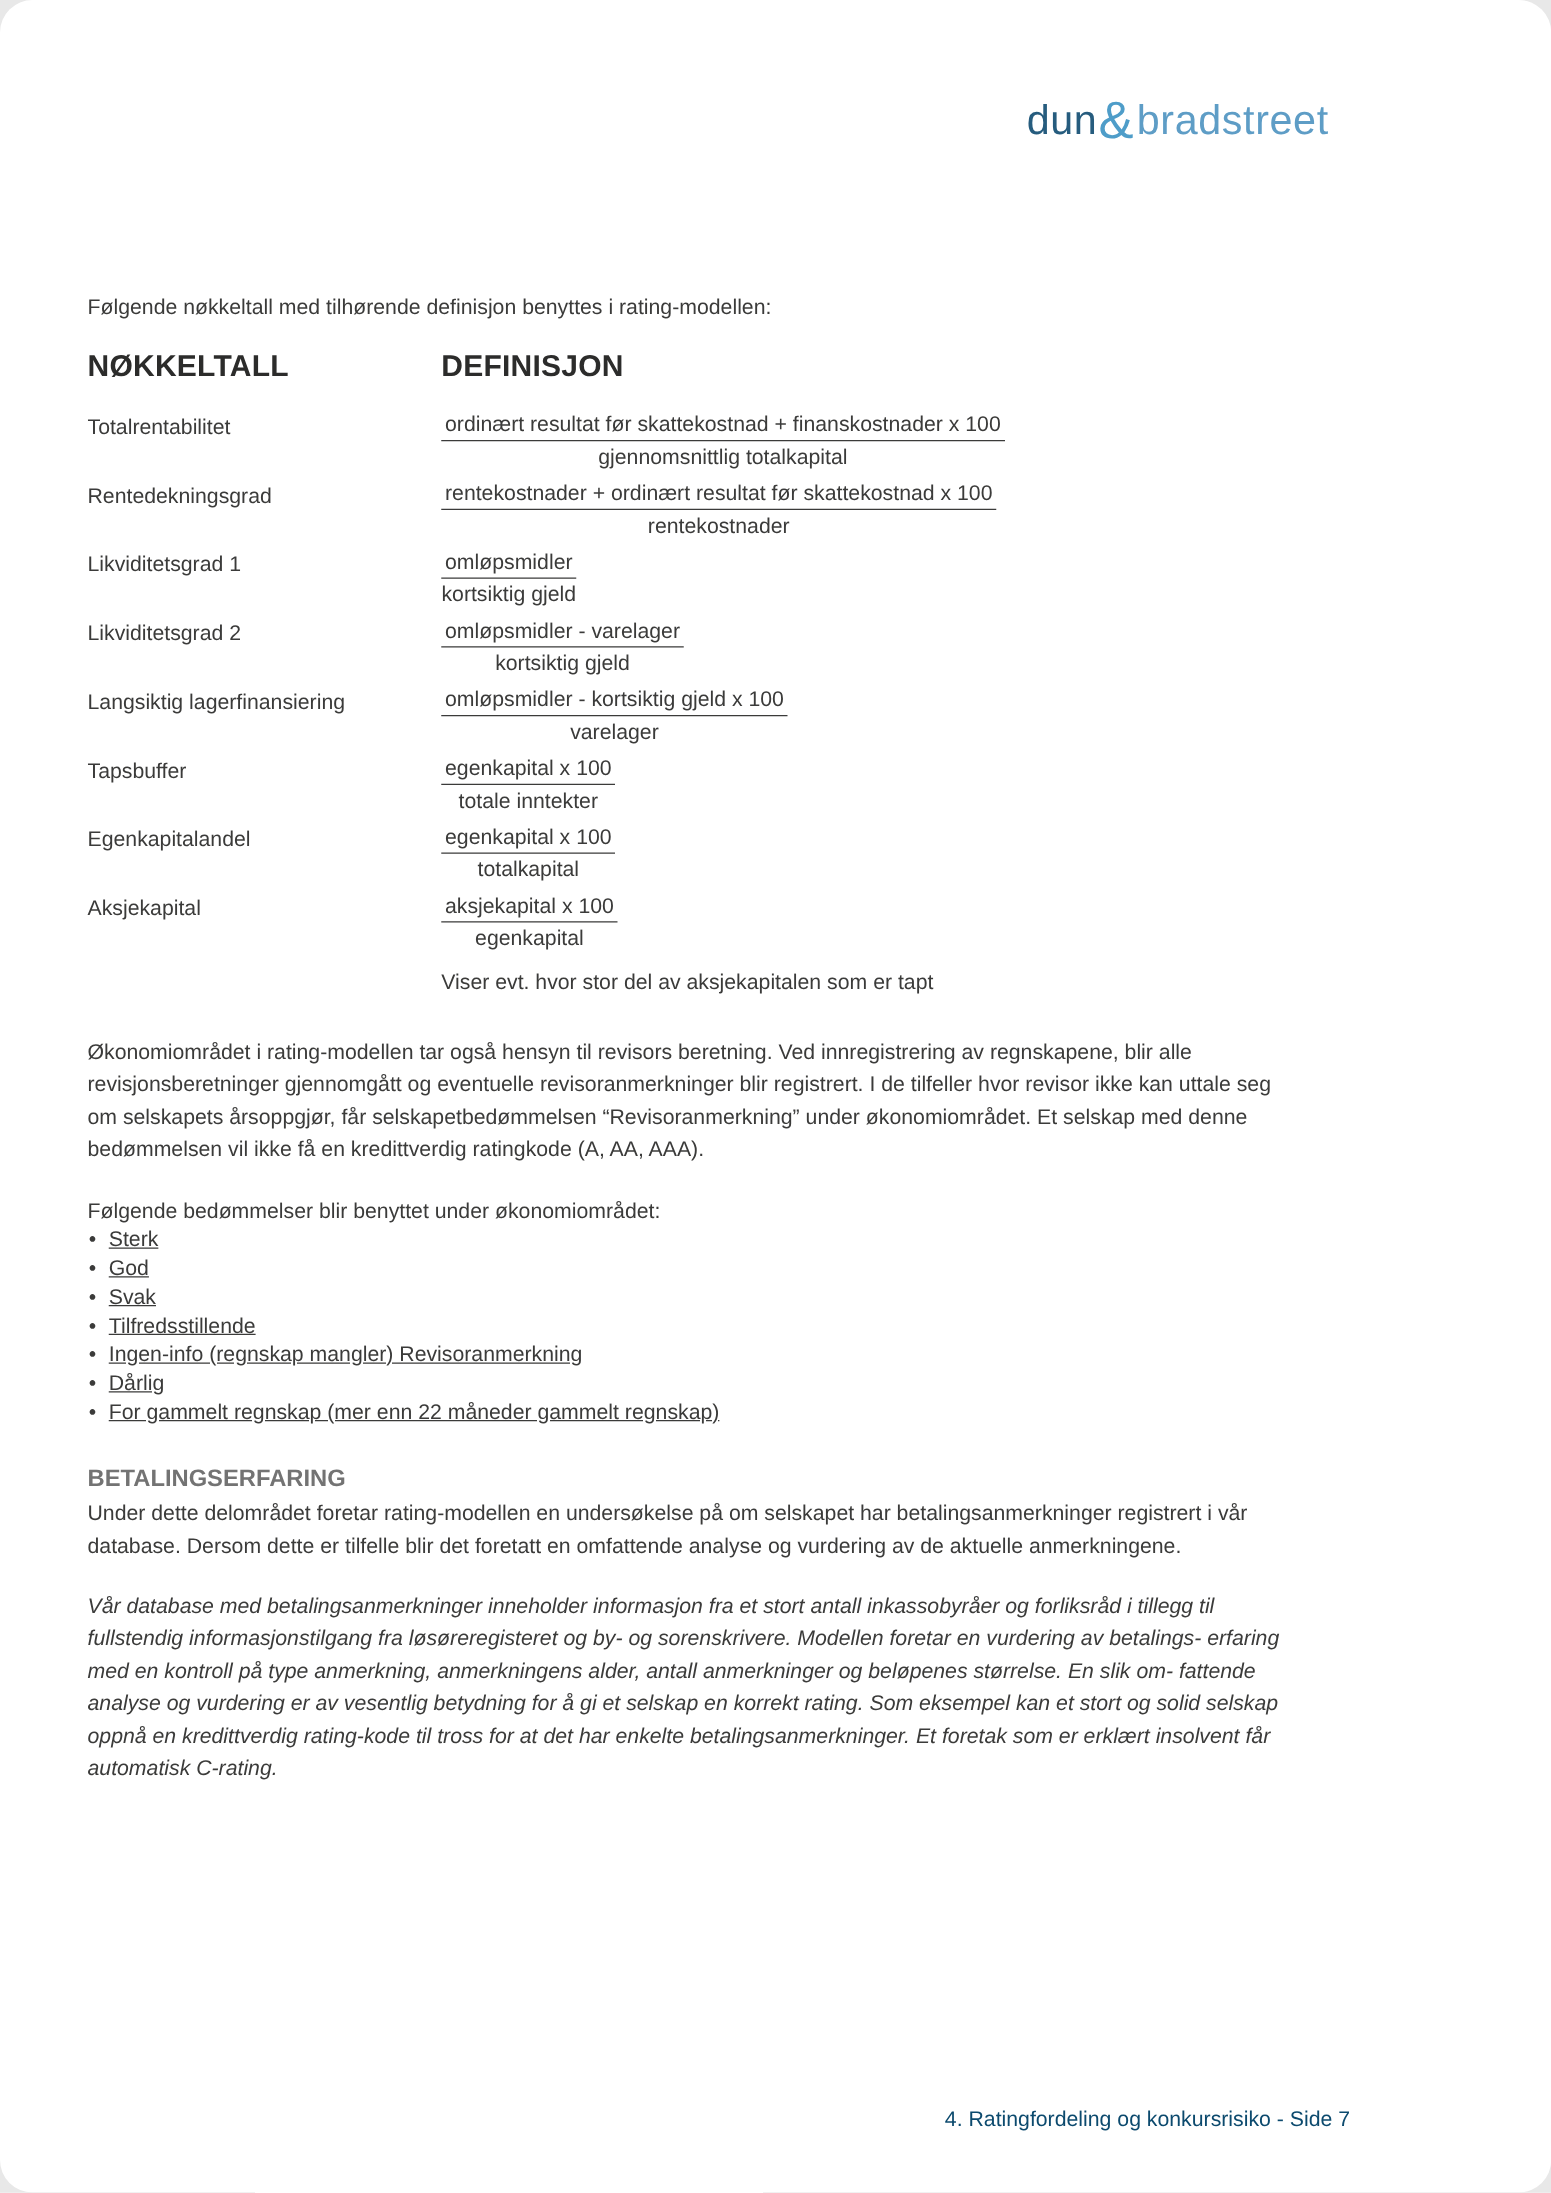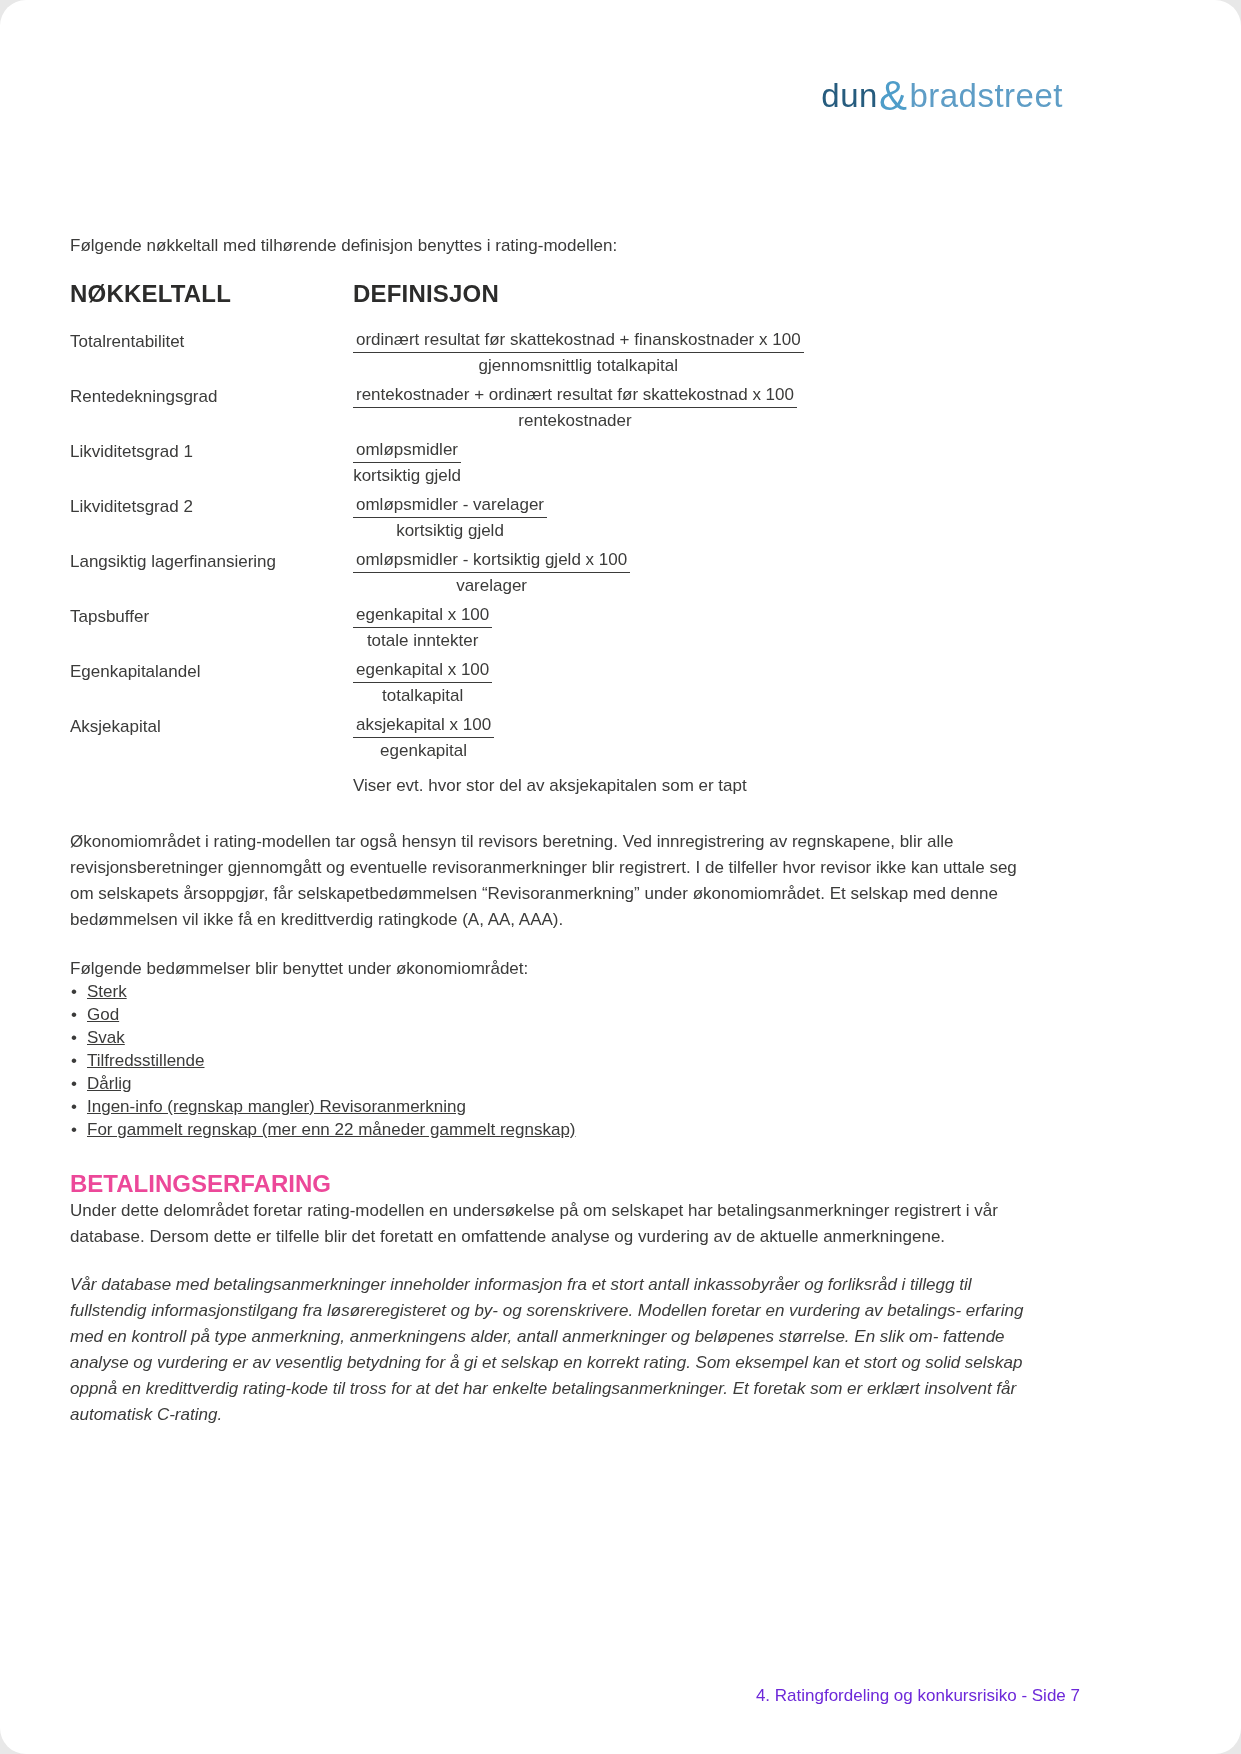--- a/index.html
+++ b/index.html
@@ -71,33 +71,33 @@
   .para-economy { margin-top: 33px; }
 
   .bullets-intro { margin-top: 24px; line-height: 23px; }
   .bullets { margin-top: 0; text-decoration: underline; }
   .bullet-item { position: relative; padding-left: 17px; line-height: 23px; }
   .bullet-item::before { content: "\2022"; position: absolute; left: 1px; }
 
   .heading-betaling {
     margin-top: 31px;
     font-weight: bold;
-    font-size: 24px;
-    color: #ec4899;
+    font-size: 19px;
+    color: #737373;
     line-height: 23px;
   }
   .para-b1 { margin-top: 3px; }
   .para-b2 { margin-top: 22px; font-style: italic; }
 
   .footer {
     position: absolute;
     top: 1686px;
     right: 161px;
     font-size: 17px;
-    color: #6d28d9;
+    color: #0c4a6e;
   }
 </style>
 </head>
 <body>
 
 <div class="page">
 
   <div class="logo">
     <span class="logo-dun">dun</span><span class="logo-amp">&amp;</span><span class="logo-bradstreet">bradstreet</span>
   </div>
@@ -183,22 +183,22 @@
 
     <p class="para para-economy">Økonomiområdet i rating-modellen tar også hensyn til revisors beretning. Ved innregistrering av regnskapene, blir alle revisjonsberetninger gjennomgått og eventuelle revisoranmerkninger blir registrert. I de tilfeller hvor revisor ikke kan uttale seg om selskapets årsoppgjør, får selskapetbedømmelsen “Revisoranmerkning” under økonomiområdet. Et selskap med denne bedømmelsen vil ikke få en kredittverdig ratingkode (A, AA, AAA).</p>
 
     <div class="bullets-intro">Følgende bedømmelser blir benyttet under økonomiområdet:</div>
 
     <div class="bullets">
       <div class="bullet-item">Sterk</div>
       <div class="bullet-item">God</div>
       <div class="bullet-item">Svak</div>
       <div class="bullet-item">Tilfredsstillende</div>
+      <div class="bullet-item">Ingen-info (regnskap mangler) Revisoranmerkning</div>
       <div class="bullet-item">Dårlig</div>
-      <div class="bullet-item">Ingen-info (regnskap mangler) Revisoranmerkning</div>
       <div class="bullet-item">For gammelt regnskap (mer enn 22 måneder gammelt regnskap)</div>
     </div>
 
     <div class="heading-betaling">BETALINGSERFARING</div>
 
     <p class="para para-b1">Under dette delområdet foretar rating-modellen en undersøkelse på om selskapet har betalingsanmerkninger registrert i vår database. Dersom dette er tilfelle blir det foretatt en omfattende analyse og vurdering av de aktuelle anmerkningene.</p>
 
     <p class="para para-b2">Vår database med betalingsanmerkninger inneholder informasjon fra et stort antall inkassobyråer og forliksråd i tillegg til fullstendig informasjonstilgang fra løsøreregisteret og by- og sorenskrivere. Modellen foretar en vurdering av betalings- erfaring med en kontroll på type anmerkning, anmerkningens alder, antall anmerkninger og beløpenes størrelse. En slik om- fattende analyse og vurdering er av vesentlig betydning for å gi et selskap en korrekt rating. Som eksempel kan et stort og solid selskap oppnå en kredittverdig rating-kode til tross for at det har enkelte betalingsanmerkninger. Et foretak som er erklært insolvent får automatisk C-rating.</p>
 
   </div>

